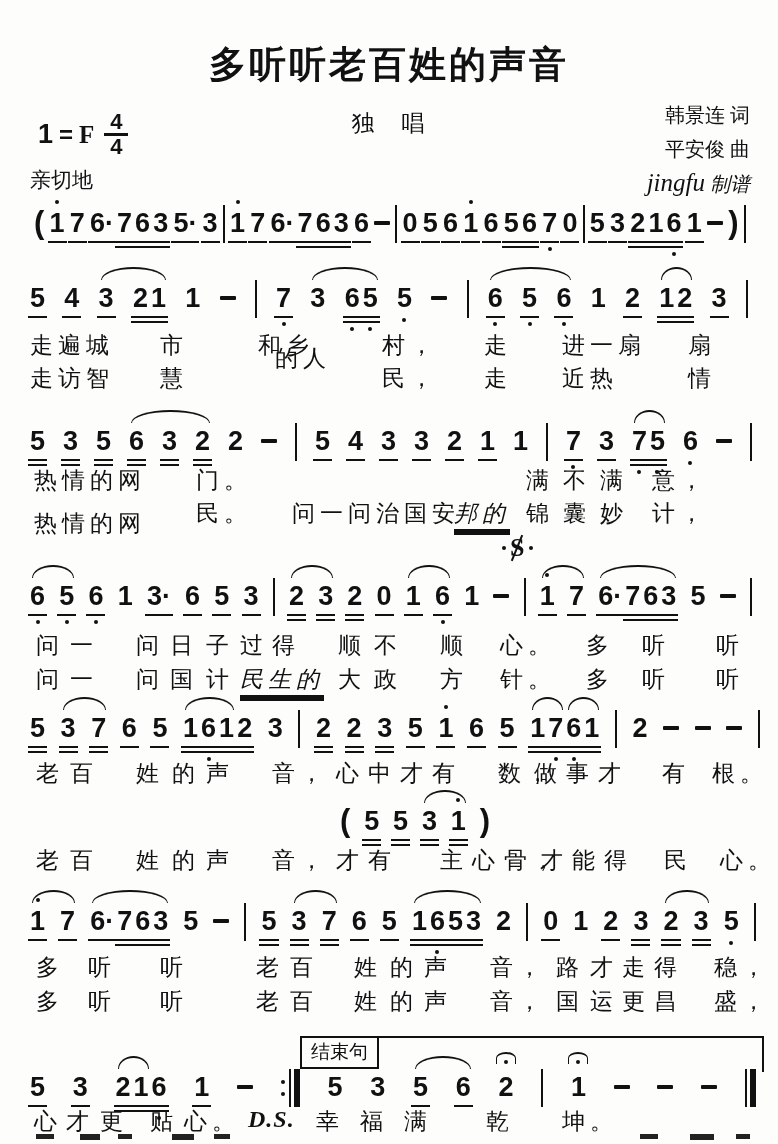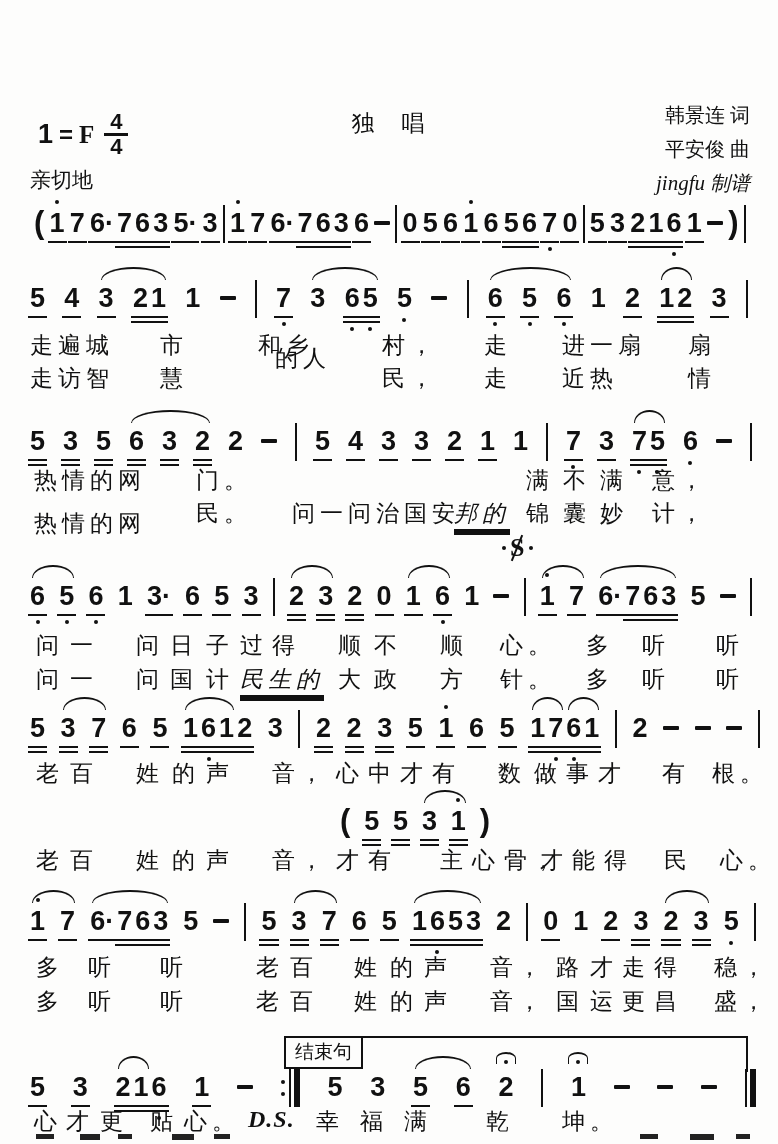--- a/index.html
+++ b/index.html
@@ -12,21 +12,21 @@
             font-size:23px;font-family:"Liberation Serif",serif;letter-spacing:2px;}
   .keysig{position:absolute;top:112px;left:38px;display:flex;align-items:center;gap:6px;
           font-weight:bold;font-size:27px;}
   .keysig .eq{font-size:24px;}
   .keysig .tonic{font-family:"Liberation Serif",serif;font-size:25px;}
   .frac{display:flex;flex-direction:column;align-items:center;font-size:22px;line-height:20px;margin-left:4px;}
   .frac .bar{width:24px;height:3px;background:#111;margin:1px 0;}
   .tempo{position:absolute;top:166px;left:30px;font-size:21px;font-family:"Liberation Serif",serif;}
   .credits{position:absolute;top:98px;right:28px;text-align:right;font-size:20px;
            line-height:34px;font-family:"Liberation Serif",serif;}
-  .credits .latin{font-family:"Liberation Serif",serif;font-style:italic;font-size:21px;}
+  .credits .latin{font-family:"Liberation Serif",serif;font-style:italic;font-size:25px;}
   .credits .cjk-it{font-style:italic;}
   
   .mline{position:absolute;height:30px;display:flex;justify-content:space-between;align-items:flex-start;}
   .grp{display:flex;gap:3px;}
   .tok{position:relative;flex:none;}
   .note{font-size:27px;font-weight:bold;line-height:30px;font-family:"Liberation Sans",sans-serif;}
   .uline{position:absolute;left:-2px;right:-2px;height:2px;background:#111;}
   .u1{bottom:-5px;} .u2{bottom:-10px;}
   .dhi{position:absolute;top:-8px;left:50%;transform:translateX(-50%);width:4px;height:4px;border-radius:50%;background:#111;}
   .dlo{position:absolute;left:50%;transform:translateX(-50%);width:4px;height:4px;border-radius:50%;background:#111;}
@@ -50,33 +50,34 @@
   .lu{box-shadow:0 3px 0 #111,0 6px 0 #111;font-style:italic;}
   .ds{font-family:"Liberation Serif",serif;font-weight:bold;font-style:italic;font-size:24px;letter-spacing:1px;}
   
   .segno{position:absolute;left:500px;top:534px;width:36px;height:30px;}
   .segno .s{position:absolute;left:10px;top:0;font-family:"Liberation Serif",serif;
             font-weight:bold;font-size:26px;line-height:28px;}
   .segno .slash{position:absolute;left:16px;top:0;width:2px;height:28px;background:#111;transform:rotate(22deg);}
   .segno .d1,.segno .d2{position:absolute;width:4px;height:4px;border-radius:50%;background:#111;top:12px;}
   .segno .d1{left:2px;} .segno .d2{left:29px;}
   
-  .ending{position:absolute;left:284px;top:1036px;width:462px;height:34px;
+  .ending{position:absolute;left:300px;top:1036px;width:462px;height:34px;
           border-top:2px solid #111;border-right:2px solid #111;}
   .ending .lbl{position:absolute;left:0;top:0;border:2px solid #111;border-top:none;
                font-size:19px;padding:1px 9px 2px;font-family:"Liberation Sans",sans-serif;}
   
   .cut{position:absolute;top:1134px;left:0;width:778px;height:10px;overflow:hidden;}
   .cut i{position:absolute;top:0;background:#222;display:block;}
 </style>
 </head>
 <body>
 
 <div id="page">
 
+  <div class="title">多听听老百姓的声音</div>
   <div class="subtitle">独　唱</div>
 
   <div class="keysig">
     <span>1</span>
       <span class="eq">=</span>
     <span class="tonic">F</span>
     <span class="frac">
       <span>4</span>
       <span class="bar"></span>
       <span>4</span>

